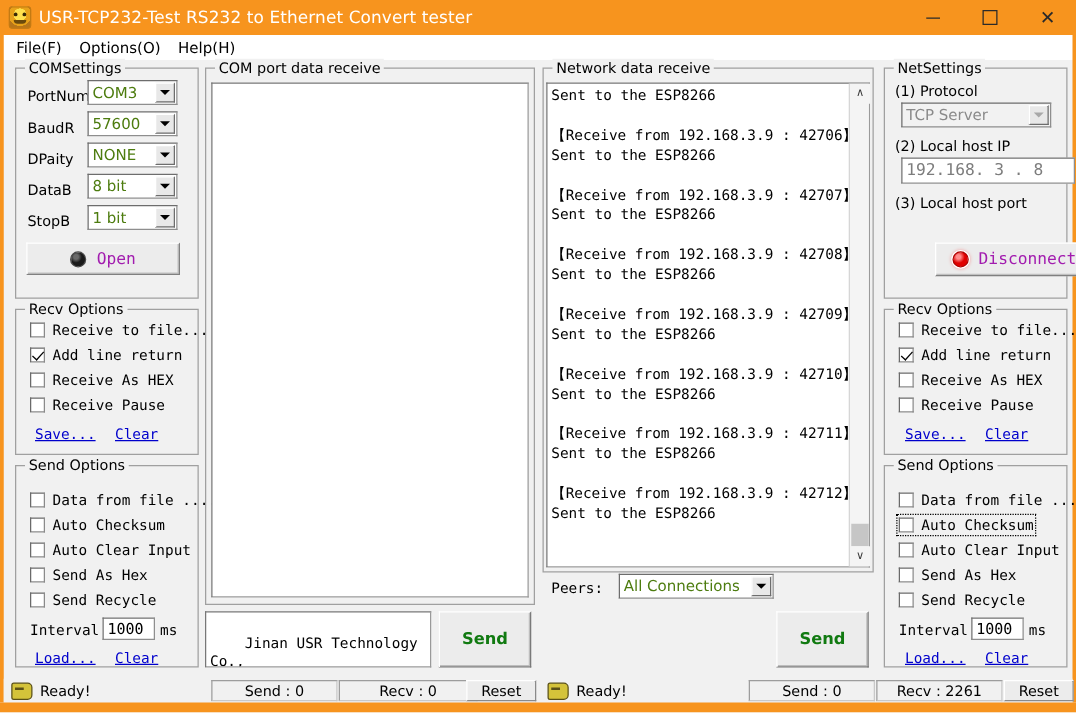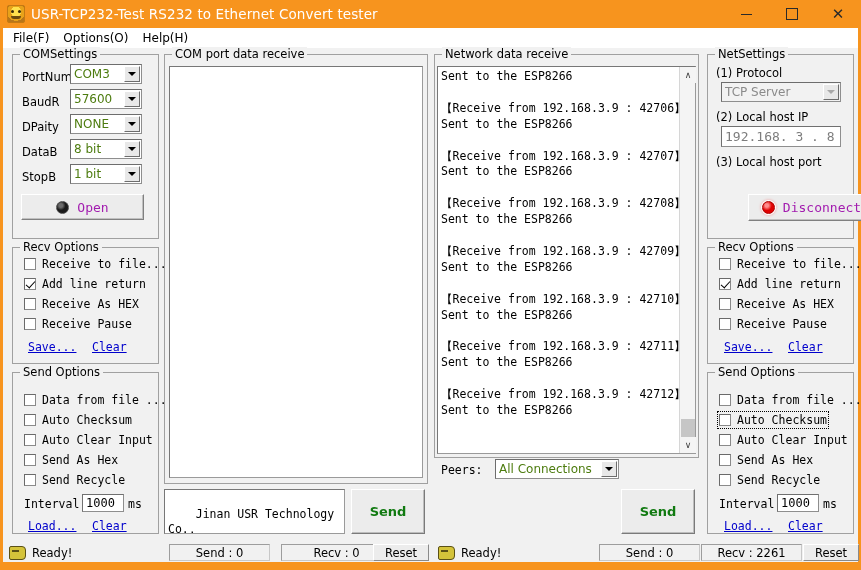--- a/index.html
+++ b/index.html
@@ -507,21 +507,21 @@
     <span>Send</span>
   </div>
 
   <div class="statusbar" style="left:3px; top:543px; width:428px;">
     <div class="st-ready">
       <span class="hand-icon"></span>
       <span>Ready!</span>
     </div>
   </div>
   <div class="st-cell" style="position:absolute; left:169px; top:544px; width:101px;">Send : 0</div>
-  <div class="st-cell" style="position:absolute; left:271px; top:544px; width:111px;margin-left:10px;">Recv : 0</div>
+  <div class="st-cell" style="position:absolute; left:271px; top:544px; width:111px;">Recv : 0</div>
   <div class="st-reset" style="position:absolute; left:373px; top:544px; width:56px;">Reset</div>
 
   <div class="group" style="left:434px; top:54px; width:265px; height:404px;">
     <div class="legend">Network data receive</div>
   </div>
   <div class="dataarea" style="left:437px; top:66px; width:259px; height:388px;">
     <div class="datatext" style="top:2px;">Sent to the ESP8266
 
 【Receive from 192.168.3.9 : 42706】:
 Sent to the ESP8266
@@ -577,21 +577,21 @@
   </div>
   <div class="lbl-sans" style="left:716px; top:66px;">(1) Protocol</div>
   <div class="combo disabled" style="left:721px; top:82px; width:120px; height:20px;">
     <span>TCP Server</span>
     <span class="arrow">
         <i></i>
       </span>
   </div>
 
   <div class="lbl-sans" style="left:716px; top:110px;">(2) Local host IP</div>
-  <div class="txtbox dim" style="left:721px; top:126px; width:120px; height:21px; font-size:13px;">
+  <div class="txtbox dim" style="left:721px; top:126px; width:139px; height:21px; font-size:13px;">
     <span>192.168. 3 . 8</span>
   </div>
 
   <div class="lbl-sans" style="left:716px; top:155px;">(3) Local host port</div>
 
   <div class="btn3d" style="left:716px; top:194px; width:127px; height:27px;margin-left:32px;">
     <span class="led red"></span>
     <span>Disconnect</span>
   </div>
 

